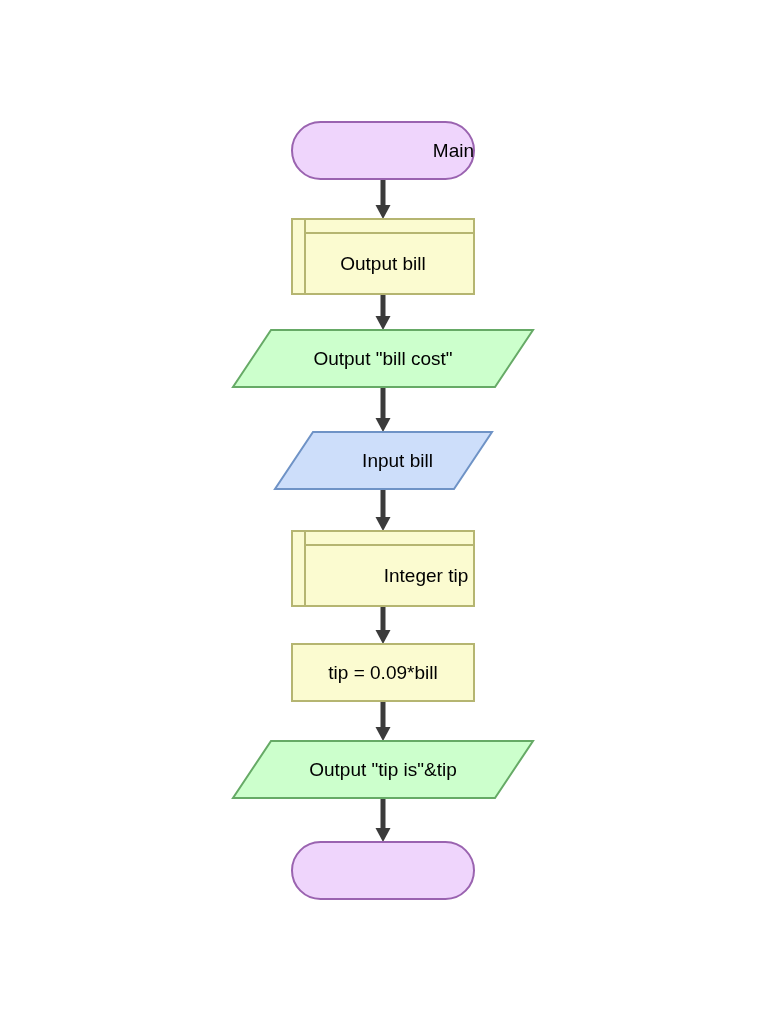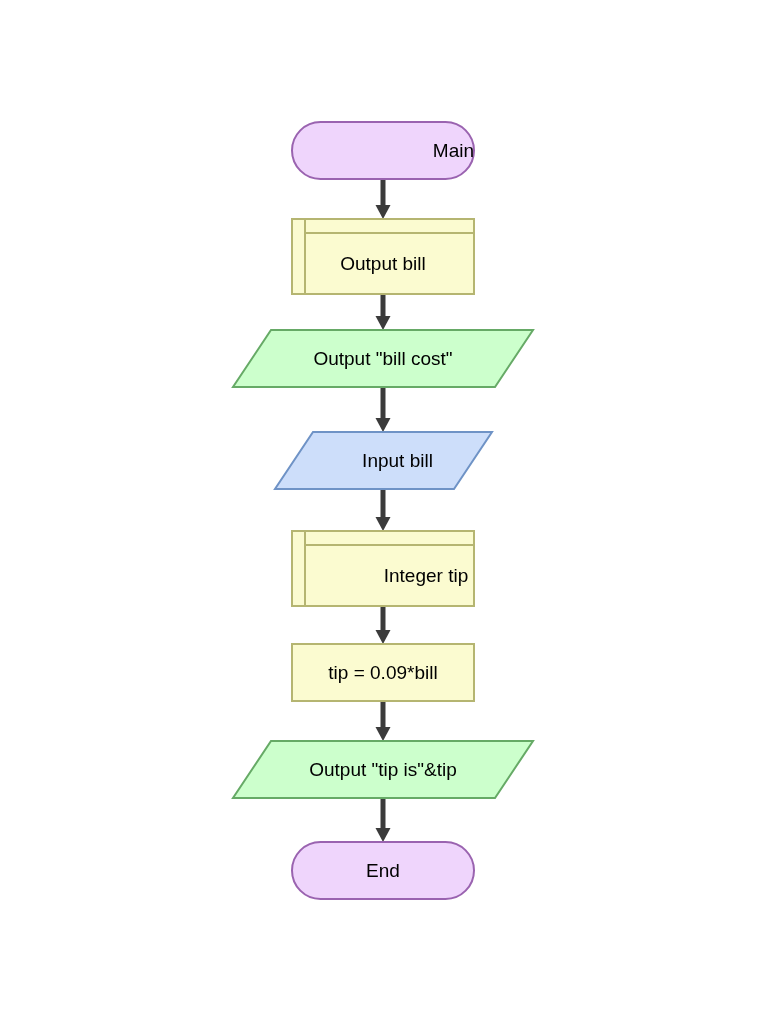--- a/index.html
+++ b/index.html
@@ -103,14 +103,13 @@
         </g>
       </g>
     </svg>
 <div class="node-label" style="left: 292px; width: 182px; top: 140.5px; text-align: right;">Main</div>
     <div class="node-label" style="left: 292px; width: 182px; top: 253.5px;">Output bill</div>
     <div class="node-label" style="left: 233px; width: 300px; top: 348.5px;">Output "bill cost"</div>
     <div class="node-label" style="left: 289px; width: 217px; top: 450.5px;">Input bill</div>
     <div class="node-label" style="left: 292px; width: 182px; top: 565.5px; margin-left: 43px;">Integer tip</div>
     <div class="node-label" style="left: 292px; width: 182px; top: 662.5px;">tip = 0.09*bill</div>
     <div class="node-label" style="left: 233px; width: 300px; top: 759.5px;">Output "tip is"&amp;tip</div>
-    <div class="node-label" style="left: 292px; width: 182px; top: 860.5px;">End</div>
   </div>
 
 </body></html>

